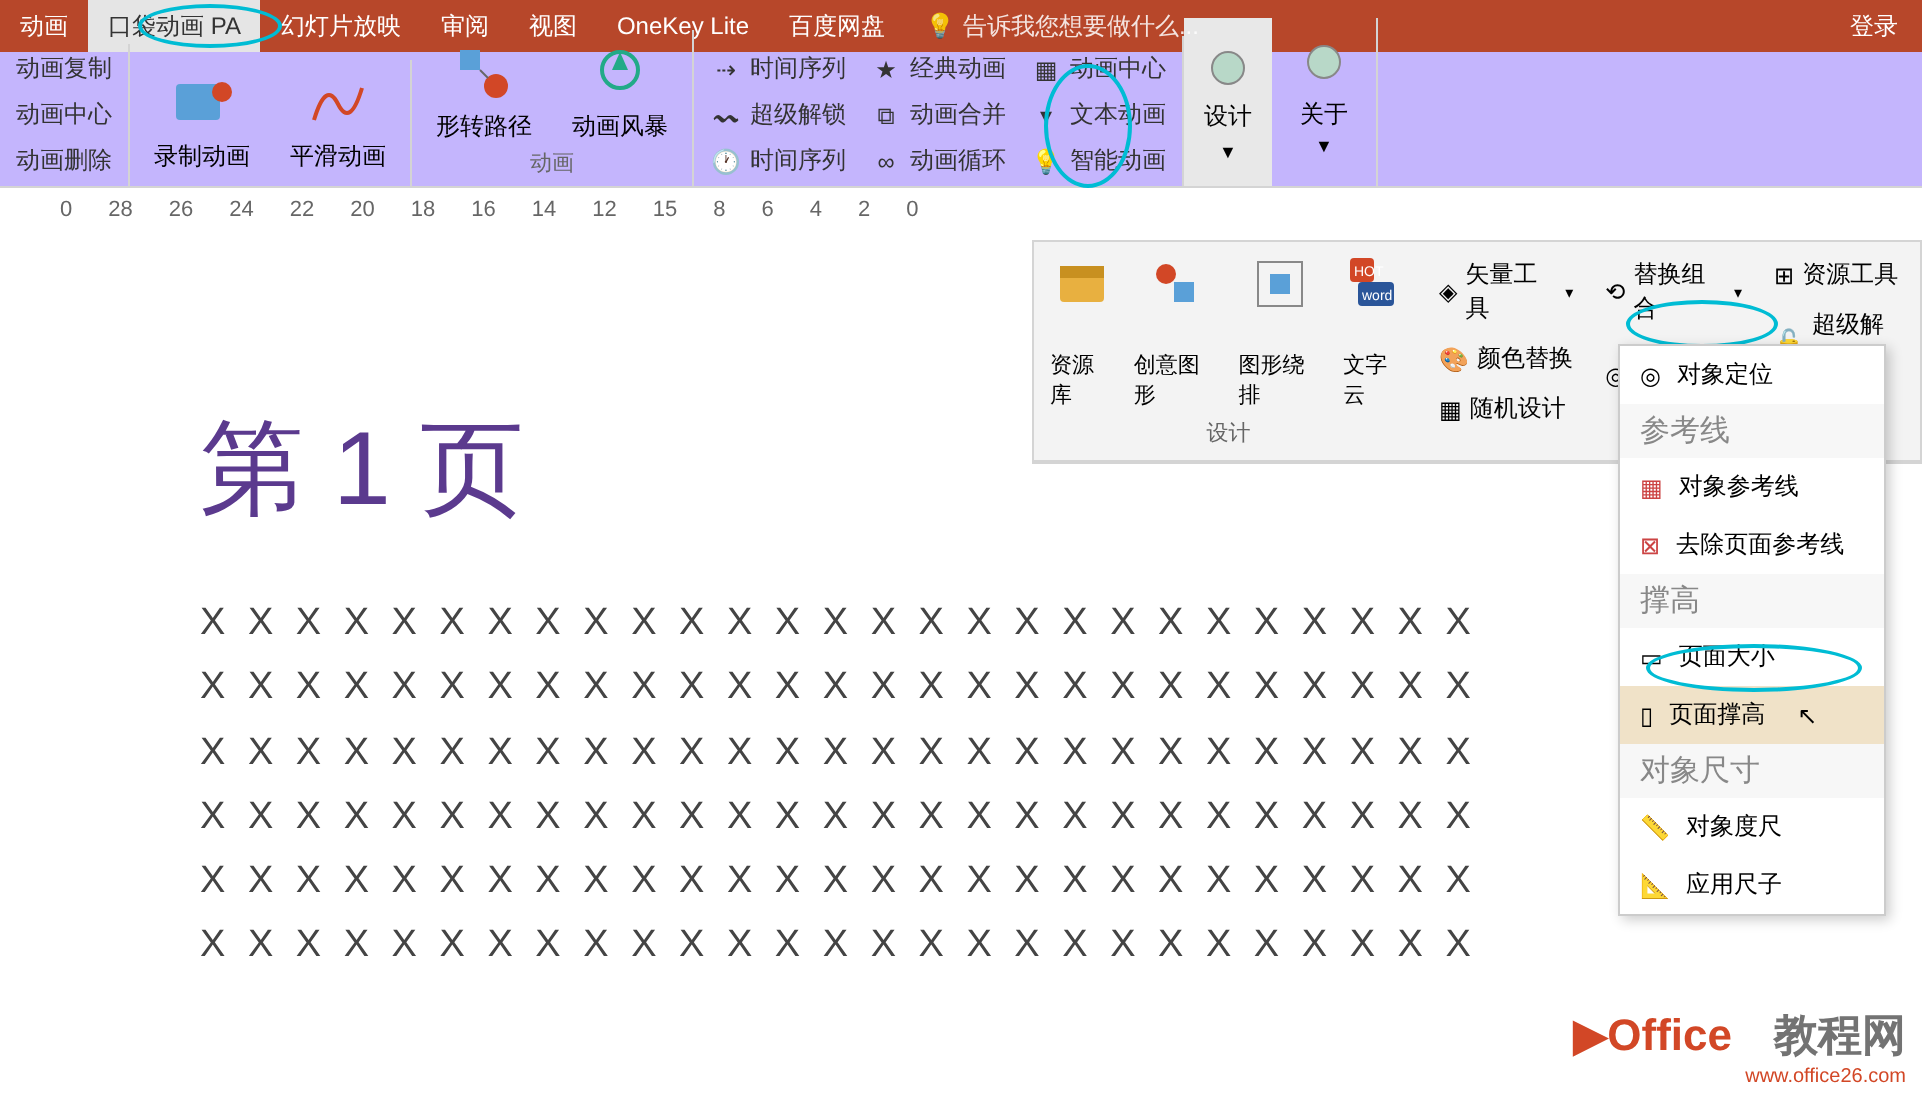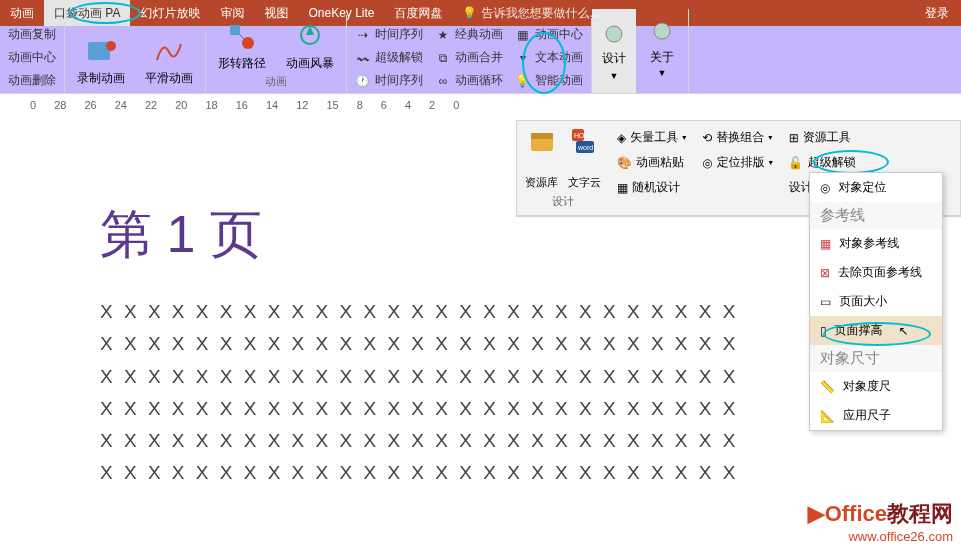--- a/index.html
+++ b/index.html
@@ -36,22 +36,22 @@
     .p2lbl { text-align:center; color:#666; font-size:11px; padding-top:4px; }
     .circle3 { position:absolute; border:2px solid #00bcd4; border-radius:50%; width:76px; height:24px; right:72px; top:150px; pointer-events:none; }
     .dropdown { position:absolute; right:18px; top:172px; width:134px; background:#fff; border:1px solid #ccc; box-shadow:2px 2px 6px rgba(0,0,0,.2); }
     .dd-item { padding:6px 10px; display:flex; align-items:center; gap:8px; cursor:pointer; font-size:12px; }
     .dd-hdr { padding:4px 10px; color:#888; font-size:15px; background:#f7f7f7; }
     .dd-hl { background:#f0e2c8; }
     .circle4 { position:absolute; border:2px solid #00bcd4; border-radius:50%; width:108px; height:24px; right:30px; top:322px; pointer-events:none; }
     .watermark { position:absolute; right:8px; bottom:6px; text-align:right; }
     .watermark .l1 { font-size:22px; font-weight:bold; }
     .watermark .l1 .o { color:#d24726; }
-    .watermark .l1 .r { color:#7f1d1d; }
-    .watermark .l2 { font-size:13px; color:#d24726; }
+    .watermark .l1 .r { color:#737373;margin-left:21px; }
+    .watermark .l2 { font-size:10px; color:#d24726; }
     svg { display:block; }
   </style>
 </head>
 <body>
 
 <div class="titlebar">
   <div class="tab">动画</div>
   <div class="tab active">口袋动画 PA</div>
   <div class="tab">幻灯片放映</div>
   <div class="tab">审阅</div>
@@ -231,40 +231,58 @@
               <svg width="30" height="30">
                 <rect x="4" y="8" width="22" height="16" fill="#e8b040" rx="2"></rect>
                 <rect x="4" y="6" width="22" height="6" fill="#c89020"></rect>
               </svg>
             </span>
             <span>资源库</span>
           </div>
         <div class="p2big">
             <span class="ic">
               <svg width="30" height="30">
+                <circle cx="10" cy="10" r="5" fill="#d24726"></circle>
+                <rect x="14" y="14" width="10" height="10" fill="#5aa0d8"></rect>
+              </svg>
+            </span>
+            <span>创意图形</span>
+          </div>
+        <div class="p2big">
+            <span class="ic">
+              <svg width="30" height="30">
+                <rect x="4" y="4" width="22" height="22" fill="none" stroke="#888"></rect>
+                <rect x="10" y="10" width="10" height="10" fill="#5aa0d8"></rect>
+              </svg>
+            </span>
+            <span>图形绕排</span>
+          </div>
+        <div class="p2big">
+            <span class="ic">
+              <svg width="30" height="30">
                 <rect x="2" y="2" width="12" height="12" fill="#d24726" rx="2"></rect>
                 <text x="4" y="11" fill="#fff" font-size="7">HOT</text>
                 <rect x="6" y="14" width="18" height="12" fill="#2a5599" rx="2"></rect>
                 <text x="8" y="23" fill="#fff" font-size="7">word</text>
               </svg>
             </span>
             <span>文字云</span>
           </div>
       </div>
       <div class="p2lbl">设计</div>
     </div>
     <div class="p2grp" style="align-items:flex-start;gap:4px">
       <div class="p2sm">
           <span>◈</span>
           <span>矢量工具</span>
           <span style="font-size:8px">▾</span>
         </div>
       <div class="p2sm">
           <span>🎨</span>
-          <span>动画粘贴</span>
+          <span>颜色替换</span>
         </div>
       <div class="p2sm">
           <span>▦</span>
           <span>随机设计</span>
         </div>
     </div>
     <div class="p2grp" style="align-items:flex-start;gap:4px">
       <div class="p2sm">
           <span>⟲</span>
           <span>替换组合</span>
@@ -300,20 +318,21 @@
     </div>
   <div class="dd-hdr">参考线</div>
   <div class="dd-item">
       <span style="color:#c44">▦</span>
       <span>对象参考线</span>
     </div>
   <div class="dd-item">
       <span style="color:#c44">⊠</span>
       <span>去除页面参考线</span>
     </div>
+  <div class="dd-hdr">撑高</div>
   <div class="dd-item">
       <span>▭</span>
       <span>页面大小</span>
     </div>
   <div class="dd-item dd-hl">
       <span>▯</span>
       <span>页面撑高</span>
       <span style="margin-left:8px">↖</span>
     </div>
   <div class="dd-hdr">对象尺寸</div>

